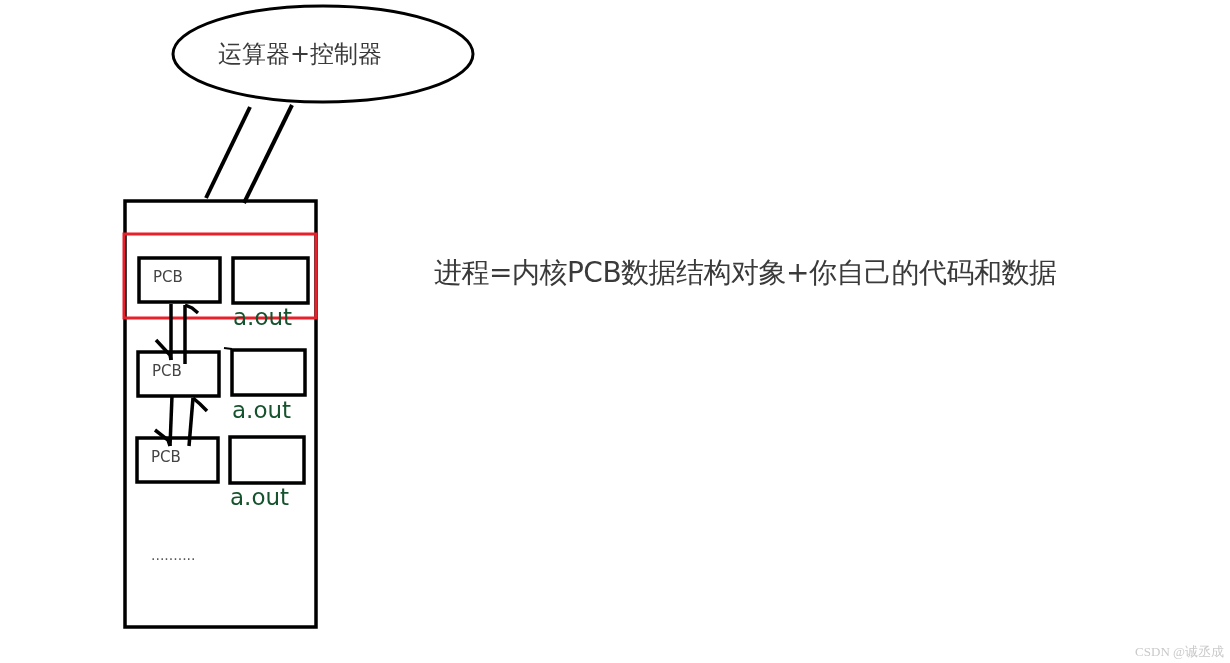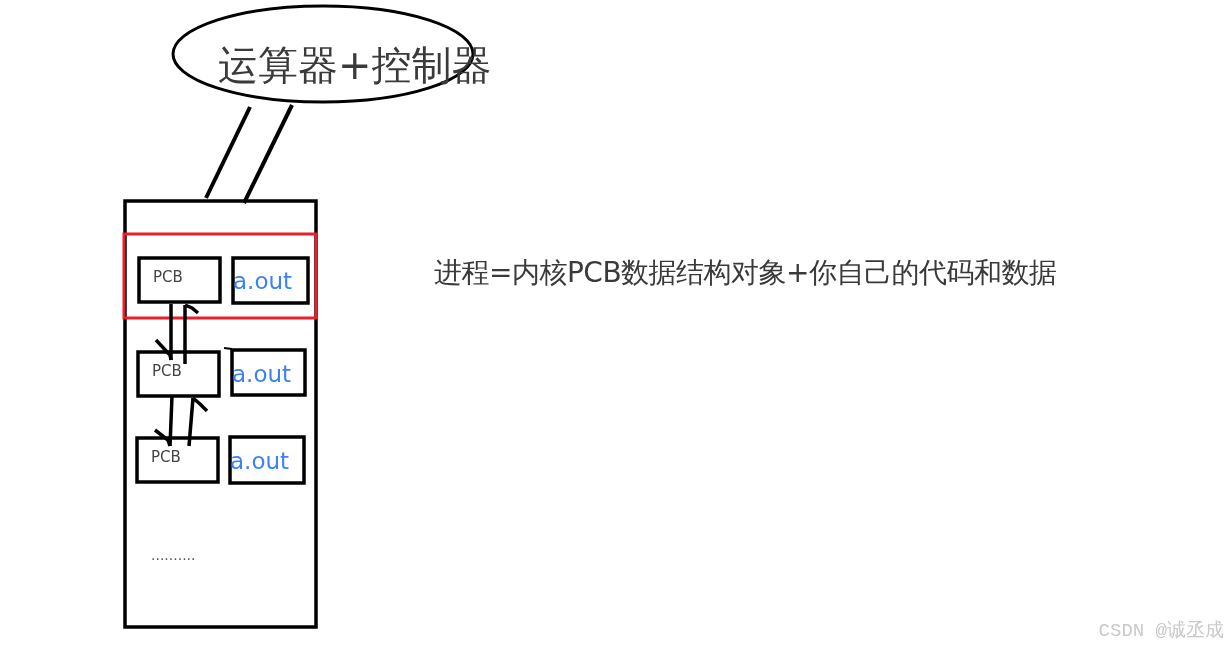--- a/index.html
+++ b/index.html
@@ -1,27 +1,27 @@
 <!DOCTYPE html>
 <html><head>
   <meta charset="utf-8">
   <style>
     html, body { margin: 0; padding: 0; background: #ffffff; }
     body { width: 1230px; height: 663px; position: relative; overflow: hidden;
            font-family: "DejaVu Sans", sans-serif; }
     svg.canvas { position: absolute; left: 0; top: 0; }
     .lbl { position: absolute; color: #3a3a3a; white-space: nowrap;
            font-family: "DejaVu Sans", sans-serif; }
-    .ellipse-label { left: 218px; top: 38px; font-size: 40px; letter-spacing: 0px; }
+    .ellipse-label { left: 218px; top: 38px; font-size: 24px; letter-spacing: 0px; }
     .pcb { font-size: 15px; color: #444; }
-    .aout { font-size: 23px; color: #3b82f6; }
+    .aout { font-size: 23px; color: #14532d; margin-top: 36px; }
     .caption { left: 410px; top: 254px; font-size: 28px; color: #3a3a3a; letter-spacing: -0.5px; margin-left: 24px; }
     .dots { left: 151px; top: 547px; font-size: 14px; color: #555; letter-spacing: 0px; }
-    .watermark { right: 6px; bottom: 20px; font-size: 19px; color: #c9c9c9;
-                 font-family: Liberation Mono, monospace; }
+    .watermark { right: 6px; bottom: 2px; font-size: 13px; color: #c9c9c9;
+                 font-family: Liberation Serif, serif; }
   </style>
 </head>
 <body>
 
 <svg class="canvas" width="1230" height="663" viewBox="0 0 1230 663">
 
   <ellipse cx="323" cy="54" rx="150" ry="48" fill="none" stroke="#000" stroke-width="3"></ellipse>
 
   <line x1="250" y1="107" x2="206" y2="198" stroke="#000" stroke-width="4"></line>
   <line x1="292" y1="105" x2="244" y2="203" stroke="#000" stroke-width="4"></line>

